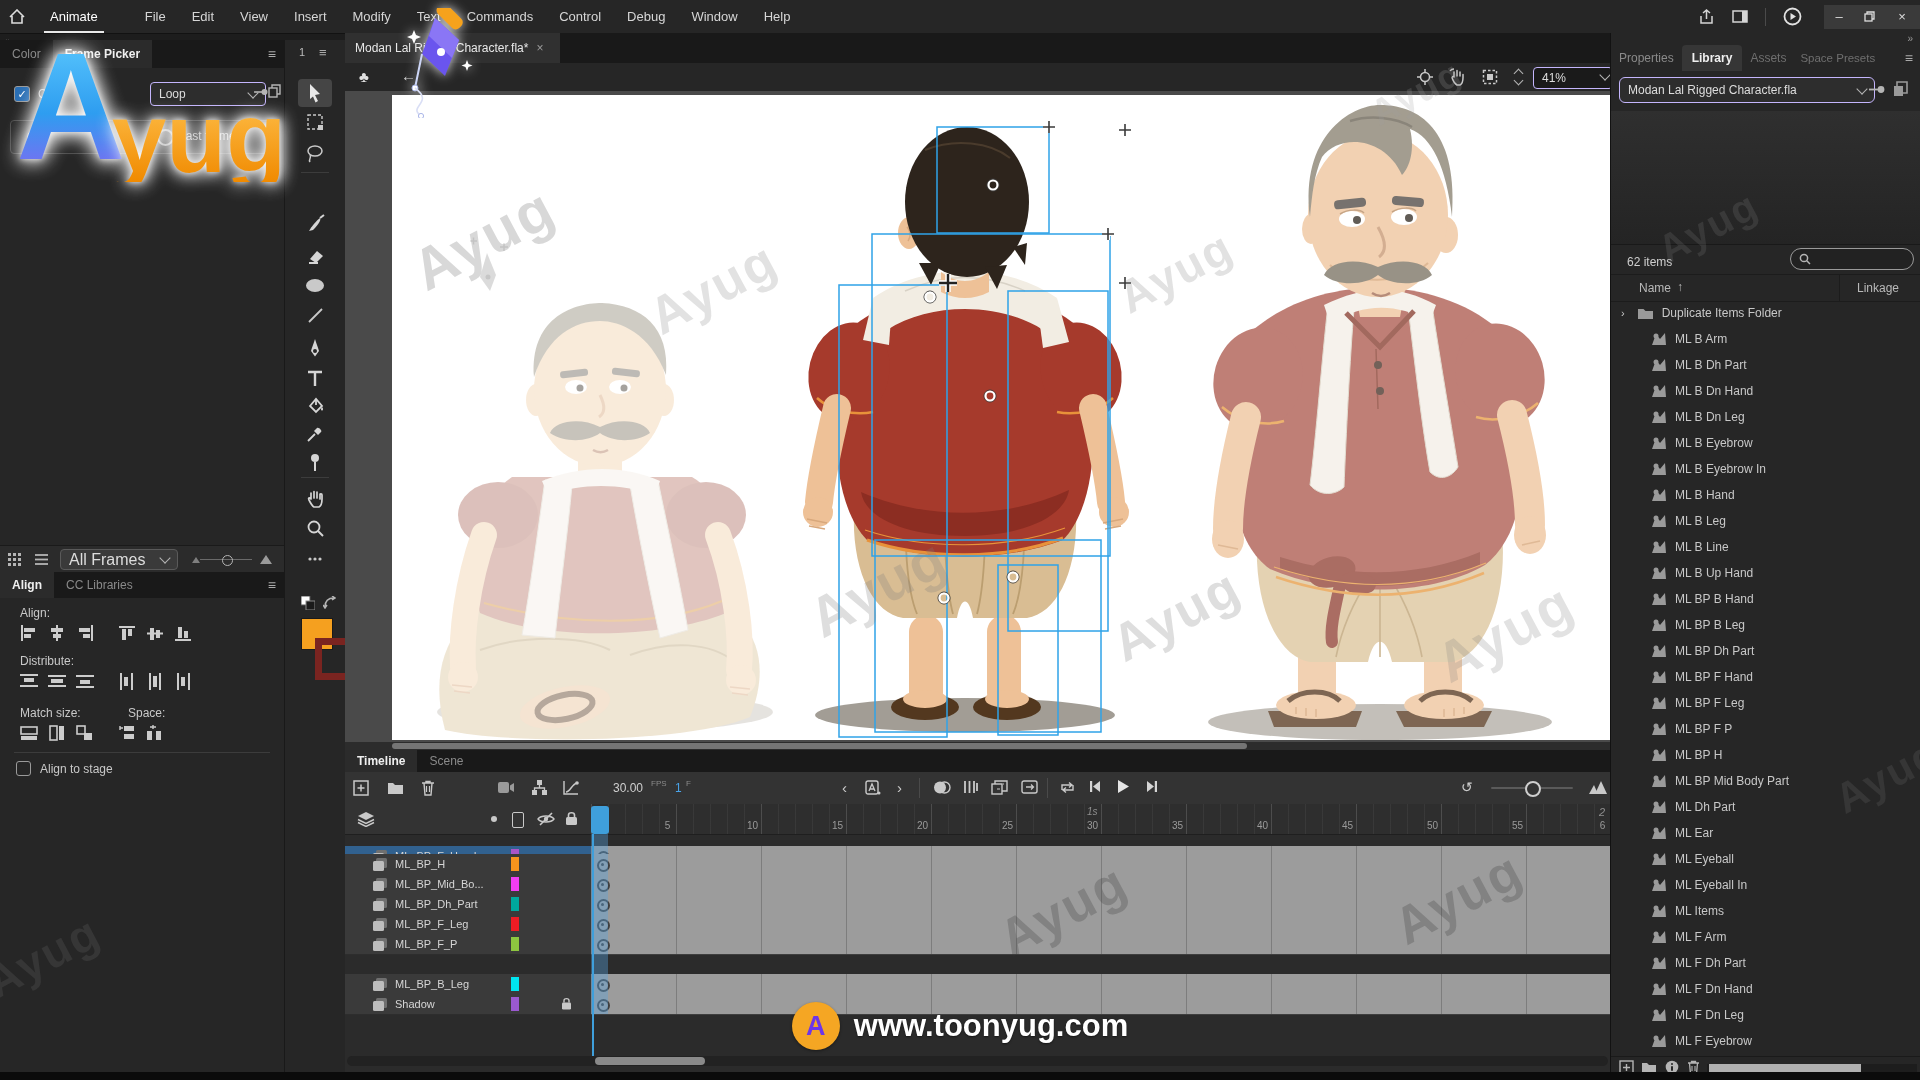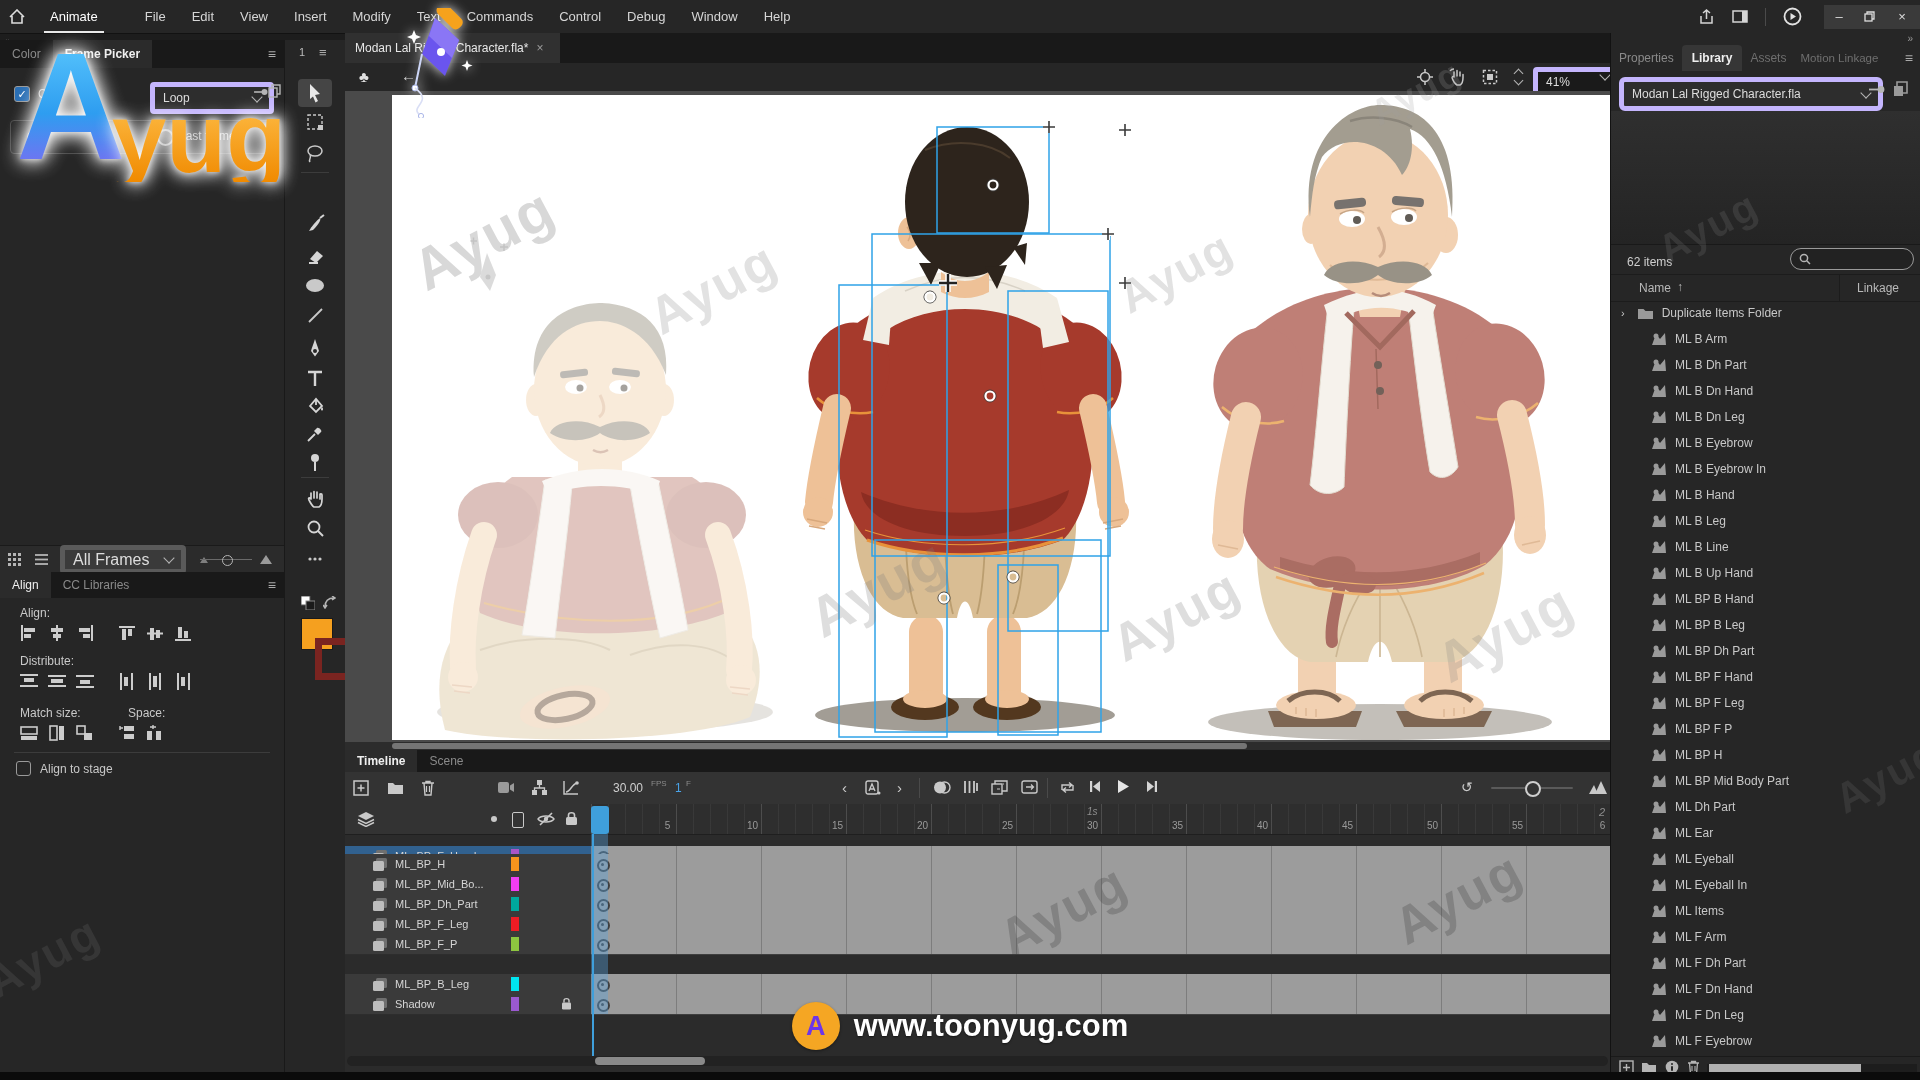--- a/index.html
+++ b/index.html
@@ -16,21 +16,21 @@
   .menu-app{position:relative;color:#fff;font-size:13px;padding:0 16px;height:33px;display:flex;align-items:center}
   .menu-app::after{content:"";position:absolute;left:10px;right:10px;bottom:0;height:2px;background:#e8e8e8}
   .winbtn{width:30px;height:24px;display:flex;align-items:center;justify-content:center;color:#ddd;font-size:13px;background:#3a3a3a}
   
   .tabbar{background:#191919;display:flex;align-items:stretch}
   .tab{padding:0 12px;display:flex;align-items:center;color:#8a8a8a;font-size:12px}
   .tab.active{background:#2b2b2b;color:#efefef}
   .hamb{color:#aaa;font-size:14px;margin-left:auto;padding:0 8px;display:flex;align-items:center}
   
   .panel{background:#262626}
-  .dd{background:#2d2d2d;border:5px solid #c4b5fd;border-radius:4px;display:flex;align-items:center;padding:0 8px;color:#ddd}
+  .dd{background:#2d2d2d;border:1px solid #c4b5fd;border-radius:4px;display:flex;align-items:center;padding:0 8px;color:#ddd}
   .dd .chev{margin-left:auto}
   .icobtn{display:flex;align-items:center;justify-content:center;color:#c6c6c6}
   .alignbtn{width:26px;height:22px;display:flex;align-items:center;justify-content:center}
   .seclabel{color:#c9c9c9;font-size:12px}
   
   .tool{position:absolute;left:13px;width:34px;height:28px;display:flex;align-items:center;justify-content:center;border-radius:4px}
   .tool.active{background:#454545}
   .tooldiv{position:absolute;left:16px;width:28px;height:1px;background:#3c3c3c}
   
   .tl-row-left{position:absolute;left:0;width:246px;height:20px;background:#3a3a3a;border-bottom:1px solid #2d2d2d;display:flex;align-items:center}
@@ -184,21 +184,21 @@
     </span>
     <span class="abs" style="left:200px;top:13px;width:52px;height:1px;background:#6a6a6a"></span>
     <span class="abs" style="left:222px;top:9px;width:9px;height:9px;border:1.6px solid #b5b5b5;border-radius:50%"></span>
     <span class="abs icobtn" style="left:260px;top:9px">
       <svg width="12" height="9" viewBox="0 0 12 9">
           <path d="M0 9 L6 0 L12 9 Z" fill="#9a9a9a"></path>
         </svg>
     </span>
   </div>
   <div class="abs tabbar" style="left:0;top:572px;width:284px;height:26px">
-    <span class="tab active" style="font-weight:normal">Align</span>
+    <span class="tab active" style="font-weight:bold">Align</span>
     <span class="tab">CC Libraries</span>
     <span class="hamb">≡</span>
   </div>
   <div class="abs panel" style="left:0;top:598px;width:284px;height:474px">
     <span class="abs seclabel" style="left:20px;top:8px">Align:</span>
     <div class="abs flex" style="left:16px;top:24px;gap:2px">
       <span class="alignbtn">
           <svg width="18" height="16" viewBox="0 0 18 16">
             <line x1="2" y1="0" x2="2" y2="16" stroke="#ccc" stroke-width="2"></line>
             <rect x="4" y="3" width="11" height="4" fill="#ccc"></rect>
@@ -952,21 +952,21 @@
       <span class="abs" style="left:248px;top:1px;width:110px;height:8px;background:#8a8a8a;border-radius:4px"></span>
     </div>
   </div>
 
   <div class="abs" style="left:1610px;top:33px;width:310px;height:1039px;background:#262626;border-left:1px solid #121212">
     <span class="abs" style="right:8px;top:0;color:#999;font-size:10px">»</span>
     <div class="abs tabbar" style="left:0;top:12px;width:310px;height:26px;background:#262626">
       <span class="tab" style="padding:0 8px">Properties</span>
       <span class="tab active" style="padding:0 10px;background:#363636;border-radius:4px 4px 0 0;font-weight:bold">Library</span>
       <span class="tab" style="padding:0 8px;color:#6f6f6f">Assets</span>
-      <span class="tab" style="padding:0 6px;color:#6f6f6f;font-size:11.5px">Motion Linkage</span>
+      <span class="tab" style="padding:0 6px;color:#6f6f6f;font-size:11.5px">Space Presets</span>
       <span class="hamb">≡</span>
     </div>
     <div class="abs dd" style="left:8px;top:44px;width:238px;height:24px;border-radius:6px">
       <span style="white-space:nowrap;overflow:hidden">Modan Lal Rigged Character.fla</span>
         <span class="chev"></span>
     </div>
     <span class="abs icobtn" style="left:258px;top:52px">
       <svg width="16" height="9" viewBox="0 0 16 9">
           <line x1="0" y1="4.5" x2="9" y2="4.5" stroke="#b5b5b5" stroke-width="1.8"></line>
           <circle cx="12" cy="4.5" r="3.4" fill="#b5b5b5"></circle>

